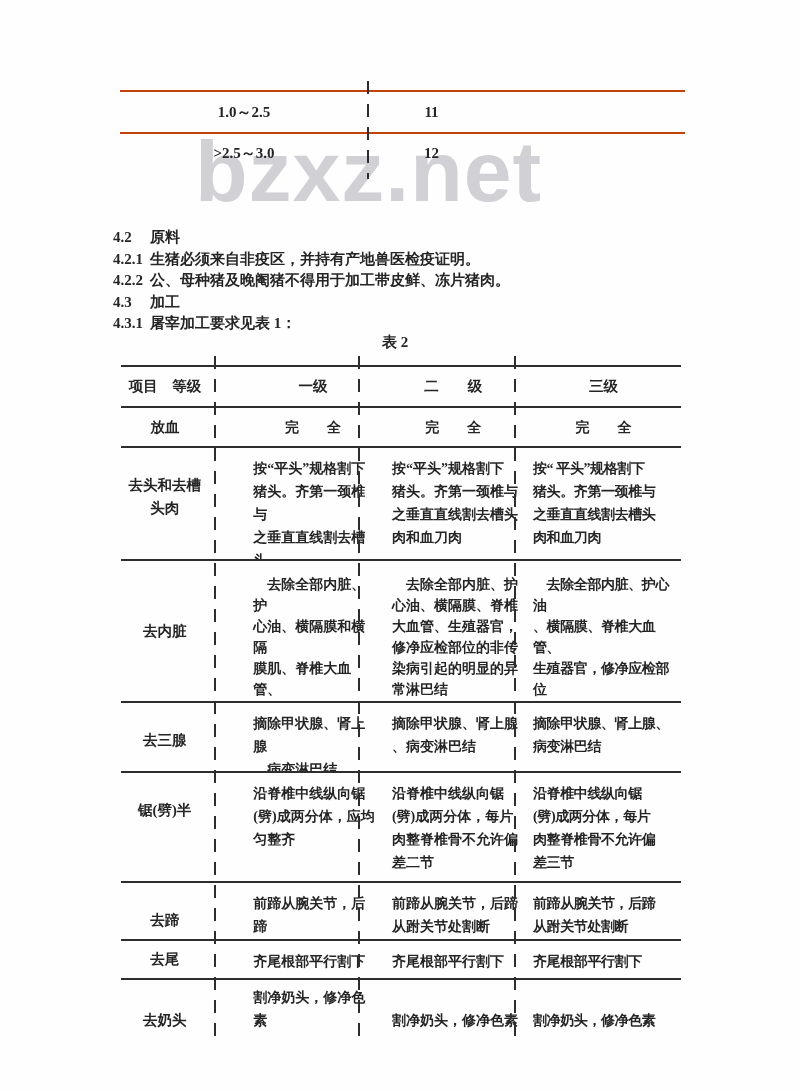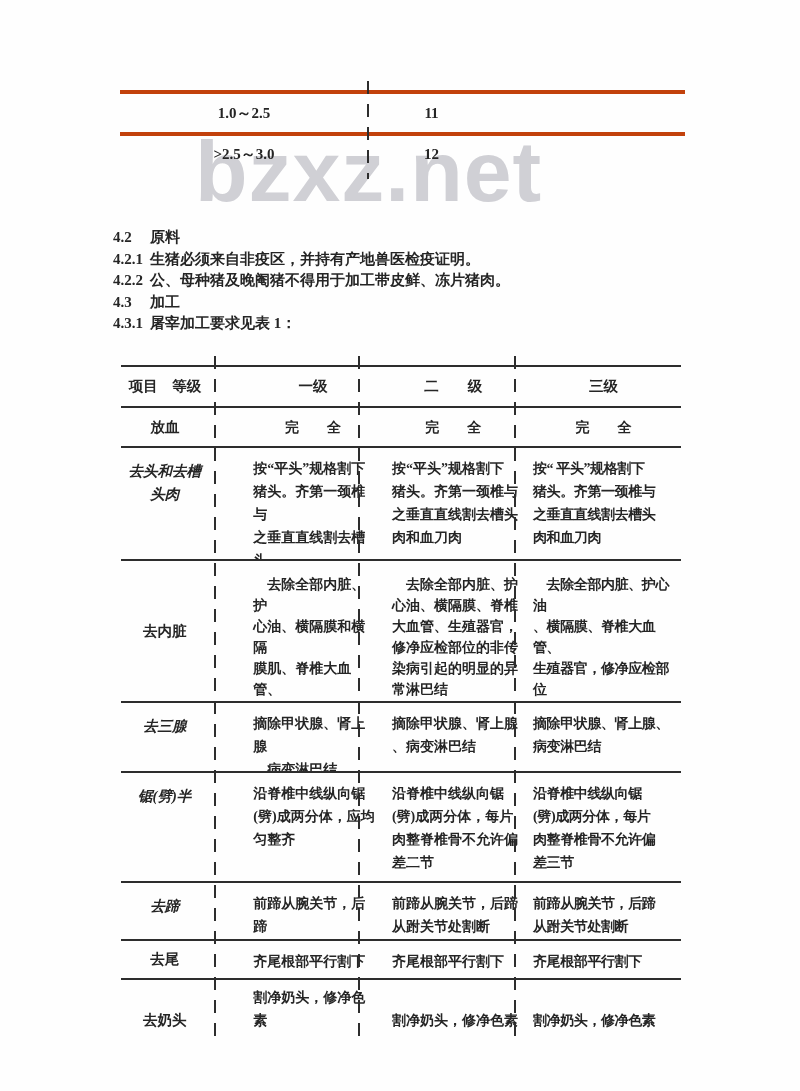--- a/index.html
+++ b/index.html
@@ -11,21 +11,21 @@
   }
   
   .watermark {
     position:absolute; left:195px; top:128px; z-index:0;
     font-family:"Liberation Sans","DejaVu Sans",sans-serif;
     font-weight:800; font-size:86px; line-height:1; letter-spacing:1px;
     color:#d0d0d5; user-select:none;
   }
   
   .t1 { position:absolute; left:120px; top:90px; width:565px; z-index:1; }
-  .t1-row { display:flex; border-top:4px solid #c2410c; }
+  .t1-row { display:flex; border-top:2px solid #c2410c; }
   .t1-row.h42 { height:42px; } .t1-row.h40 { height:40px; }
   .t1-row.h45 { height:45px; border-bottom:2px solid #2d2d2d; }
   .t1-left  { width:248px; display:flex; align-items:center; justify-content:center;
               font-size:15px; }
   .t1-right { flex:1; display:flex; align-items:center; justify-content:center;
               padding-right:190px; font-size:15px; }
   .vdash {
     position:absolute; width:2px; top:-9px; height:calc(100% + 16px);
     background:repeating-linear-gradient(to bottom,#2d2d2d 0 13px,transparent 13px 23px);
   }
@@ -39,21 +39,21 @@
   
   .t2 { position:absolute; left:121px; top:365px; width:560px; z-index:1; }
   .t2-row { display:flex; border-top:2px solid #2d2d2d; overflow:hidden; }
   .r0 { height:41px; } .r1 { height:40px; } .r2 { height:113px; }
   .r3 { height:142px; } .r4 { height:70px; } .r5 { height:110px; }
   .r6 { height:58px; } .r7 { height:39px; } .r8 { height:54px;align-items:flex-end; }
   .c { white-space:pre-line; font-size:14px; line-height:23px; }
   .c0 { width:94px; }  .c1 { width:144px;margin-left:37px; } .c2 { width:156px; } .c3 { width:166px; }
   .lab { display:flex; align-items:center; justify-content:center; text-align:center;
          font-size:14.5px; }
-  .lab.top { align-items:flex-start; padding-top:12px;font-style:italic; }
+  .lab.top { align-items:flex-start; padding-top:26px; }
   .cell { padding:9px 4px 0 8px; }
   .c2.cell { padding-left:12px; }
   .c3.cell { padding-left:7px; letter-spacing:-0.4px; }
   .r3 .cell { line-height:21px; padding-top:13px; }
   .cent { display:flex; align-items:center; justify-content:center; padding:0;
           text-align:center; }
   .hdr { font-size:14.5px; }
   .t2 .d1 { left:93px; } .t2 .d2 { left:237px; } .t2 .d3 { left:393px; }
 </style>
 </head>
@@ -86,20 +86,21 @@
       <span class="cnum">4.2.2</span><span>公、母种猪及晚阉猪不得用于加工带皮鲜、冻片猪肉。</span>
     </div>
     <div class="clause">
       <span class="cnum">4.3</span><span>加工</span>
     </div>
     <div class="clause">
       <span class="cnum">4.3.1</span><span>屠宰加工要求见表 1：</span>
     </div>
   </div>
 
+  <div class="caption">表 2</div>
 
   <div class="t2">
     <div class="vdash d1"></div>
     <div class="vdash d2"></div>
     <div class="vdash d3"></div>
 
     <div class="t2-row r0">
       <div class="c c0 lab hdr">项目　等级</div>
       <div class="c c1 cent hdr">一级</div>
       <div class="c c2 cent hdr">二　　级</div>

